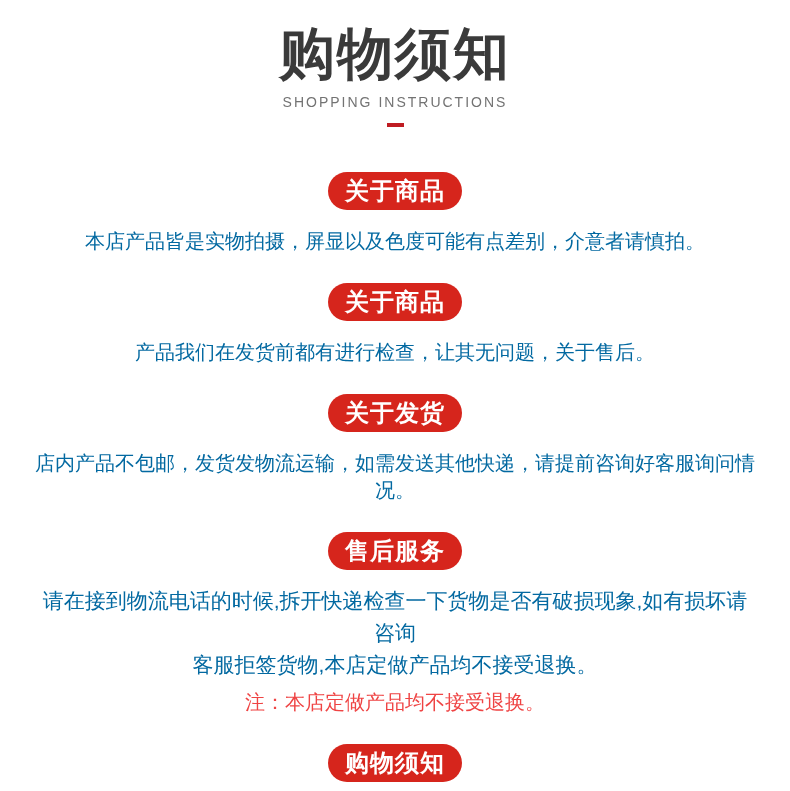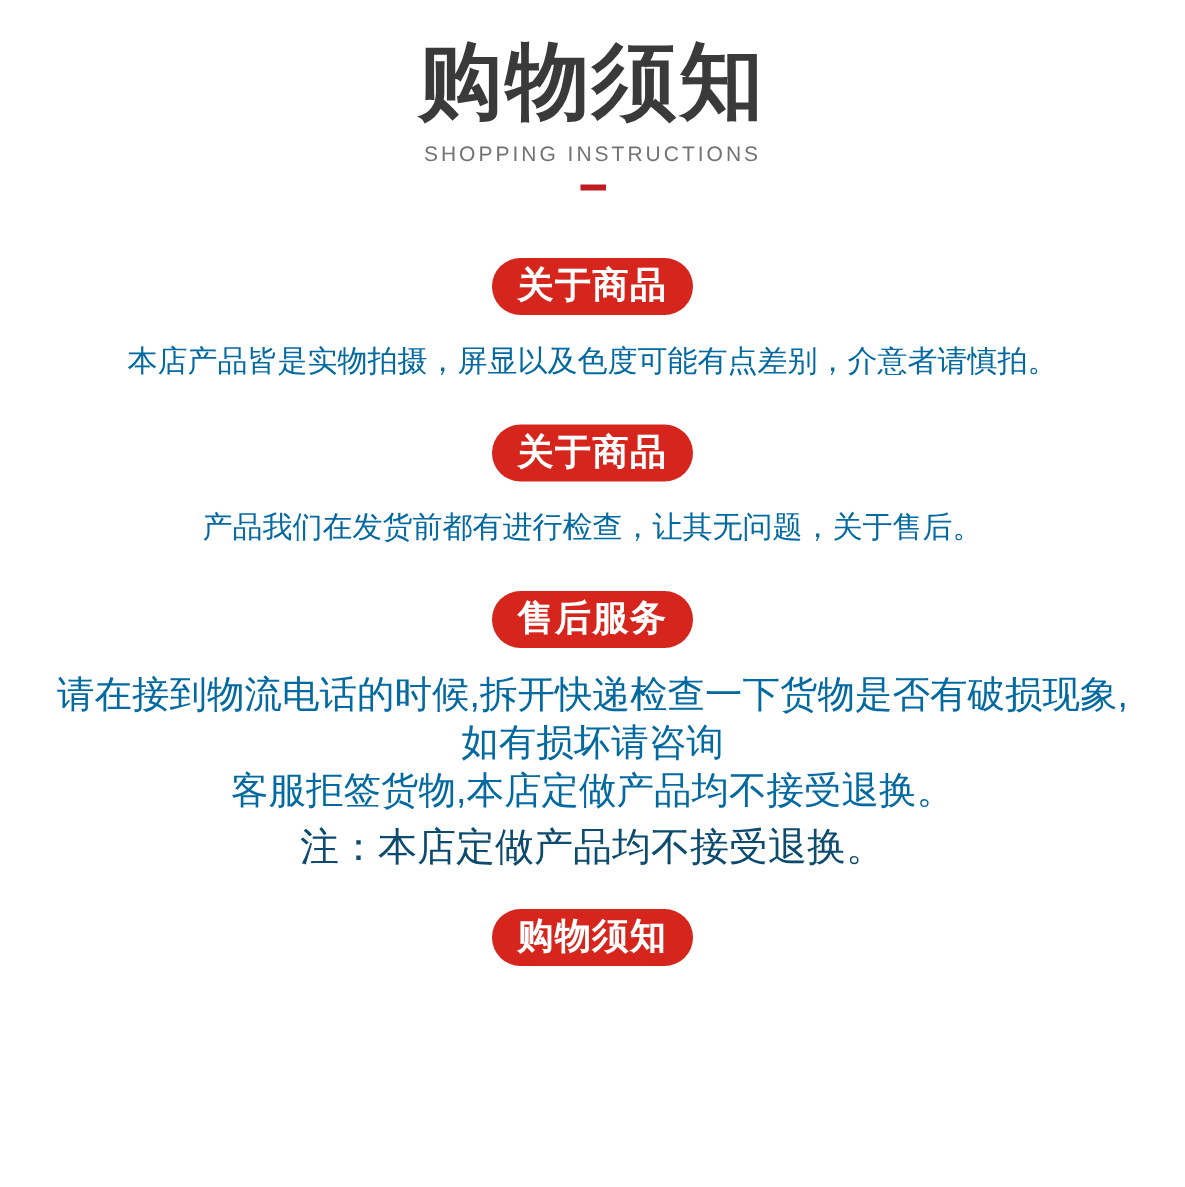--- a/index.html
+++ b/index.html
@@ -57,30 +57,30 @@
     border-radius: 19px;
     letter-spacing: 1px;
   }
   .body {
     margin: 18px 0 0;
     font-size: 20px;
     line-height: 27px;
     color: #0369a1;
   }
   .sec-cond .body {
-    font-size: 25px;
+    font-size: 21px;
     line-height: 32px;
     margin-top: 15px;
   }
   .sec-cond .body + .body { margin-top: 0; }
   .note {
     margin: 7px 0 0;
-    font-size: 26px;
+    font-size: 20px;
     line-height: 28px;
-    color: #0c4a6e;
+    color: #ef4444;
   }
 </style>
 </head>
 <body>
 
 <div class="page">
 
   <header class="header">
     <h1 class="title">购物须知</h1>
     <div class="subtitle">SHOPPING INSTRUCTIONS</div>
@@ -92,20 +92,24 @@
     <section class="sec">
       <div class="badge">关于商品</div>
       <p class="body">本店产品皆是实物拍摄，屏显以及色度可能有点差别，介意者请慎拍。</p>
     </section>
 
     <section class="sec">
       <div class="badge">关于商品</div>
       <p class="body">产品我们在发货前都有进行检查，让其无问题，关于售后。</p>
     </section>
 
+    <section class="sec">
+      <div class="badge">关于发货</div>
+      <p class="body">店内产品不包邮，发货发物流运输，如需发送其他快递，请提前咨询好客服询问情况。</p>
+    </section>
 
     <section class="sec sec-cond">
       <div class="badge">售后服务</div>
       <p class="body">请在接到物流电话的时候,拆开快递检查一下货物是否有破损现象,如有损坏请咨询</p>
       <p class="body">客服拒签货物,本店定做产品均不接受退换。</p>
       <p class="note">注：本店定做产品均不接受退换。</p>
     </section>
 
     <section class="sec sec-cond">
       <div class="badge">购物须知</div>

